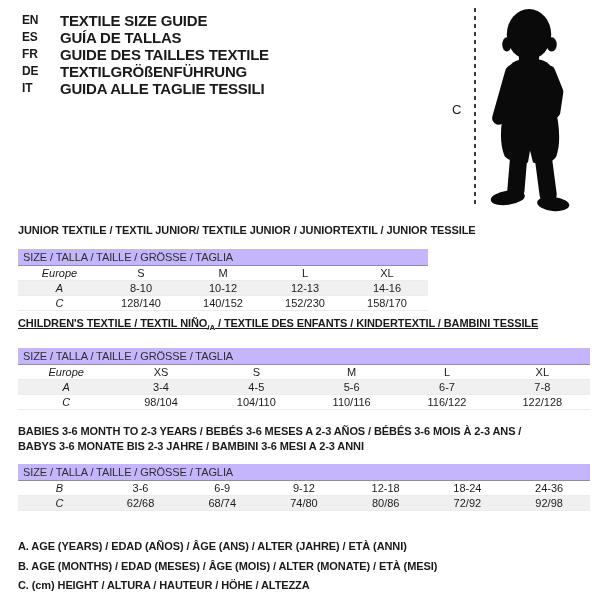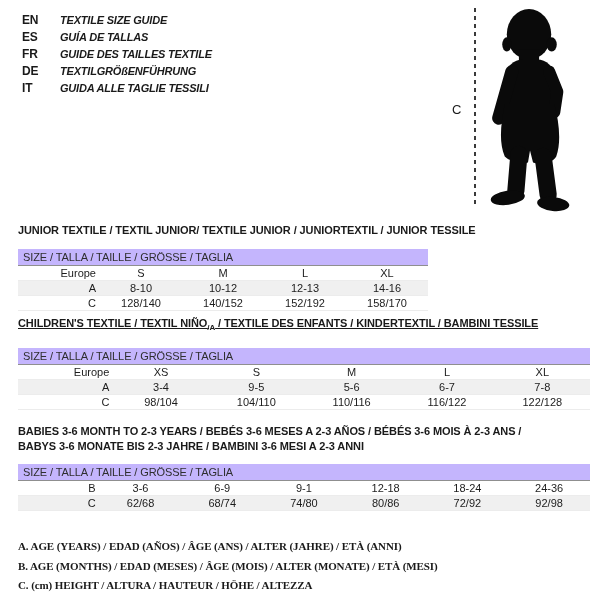--- a/index.html
+++ b/index.html
@@ -10,21 +10,21 @@
     color:#1a1a1a;
     position:relative;
     overflow:hidden;
   }
   .page { position:relative; width:600px; height:600px; background:#fff; }
 
   
   .lang-block { position:absolute; top:12px; left:22px; }
   .lang-row { display:flex; line-height:17px; }
   .lang-code { width:38px; font-size:12px; font-weight:bold; letter-spacing:-0.2px; }
-  .lang-title { font-size:11px; font-weight:bold; letter-spacing:-0.2px;font-style:italic; }
+  .lang-title { font-size:15px; font-weight:bold; letter-spacing:-0.2px; }
 
   
   .figure-block { position:absolute; top:0; left:440px; width:160px; height:212px; }
   .measure-line {
     position:absolute; left:34px; top:8px; width:2px; height:198px;
     background:repeating-linear-gradient(to bottom, #3a3a3a 0 4px, transparent 4px 8px);
   }
   .measure-label {
     position:absolute; left:12px; top:102px;
     font-size:13px; color:#1a1a1a;
@@ -47,26 +47,26 @@
   table { width:100%; border-collapse:collapse; table-layout:fixed; }
   th.size-head {
     background:#c4b5fd; color:#2e2e2e; font-weight:normal;
     font-size:11px; text-align:left; padding:2px 5px;
     border-bottom:1px solid #8f8f8f; letter-spacing:-0.1px;
   }
   td {
     font-size:11px; text-align:center; padding:1px 4px;
     height:15px; border-bottom:1px solid #ececec; color:#1c1c1c;
   }
-  td.rowlabel { text-align:right; width:57px; padding-left:5px; }
+  td.rowlabel { text-align:center; width:57px; padding-left:5px;font-style:italic; }
   tbody tr:nth-child(even) td { background:#f0f0f0; }
 
   
   .notes { position:absolute; top:537px; left:18px; }
-  .note-line { font-size:11px; font-weight:bold; line-height:19.5px; letter-spacing:-0.1px;font-family:Liberation Serif, serif; }
+  .note-line { font-size:11px; font-weight:bold; line-height:19.5px; letter-spacing:-0.1px; }
 </style>
 </head>
 <body>
 
 <div class="page">
 
   <div class="lang-block">
     <div class="lang-row">
       <span class="lang-code">EN</span>
       <span class="lang-title">TEXTILE SIZE GUIDE</span>
@@ -128,21 +128,21 @@
           <td class="rowlabel">A</td>
           <td>8-10</td>
           <td>10-12</td>
           <td>12-13</td>
           <td>14-16</td>
         </tr>
         <tr>
           <td class="rowlabel">C</td>
           <td>128/140</td>
           <td>140/152</td>
-          <td>152/192</td>
+          <td>152/230</td>
           <td>158/170</td>
         </tr>
       </tbody>
     </table>
   </div>
 
   <div class="section s2">
     <div class="tbl-title"><span>CHILDREN'S TEXTILE / TEXTIL NIÑO</span><sub>/A</sub><span> / TEXTILE DES ENFANTS / KINDERTEXTIL / BAMBINI TESSILE</span></div>
     <table>
       <thead>
@@ -155,21 +155,21 @@
           <td class="rowlabel">Europe</td>
           <td>XS</td>
           <td>S</td>
           <td>M</td>
           <td>L</td>
           <td>XL</td>
         </tr>
         <tr>
           <td class="rowlabel">A</td>
           <td>3-4</td>
-          <td>9-5</td>
+          <td>4-5</td>
           <td>5-6</td>
           <td>6-7</td>
           <td>7-8</td>
         </tr>
         <tr>
           <td class="rowlabel">C</td>
           <td>98/104</td>
           <td>104/110</td>
           <td>110/116</td>
           <td>116/122</td>
@@ -188,21 +188,21 @@
       <thead>
         <tr>
             <th class="size-head" colspan="7">SIZE / TALLA / TAILLE / GRÖSSE / TAGLIA</th>
           </tr>
       </thead>
       <tbody>
         <tr>
           <td class="rowlabel">B</td>
           <td>3-6</td>
           <td>6-9</td>
-          <td>9-1</td>
+          <td>9-12</td>
           <td>12-18</td>
           <td>18-24</td>
           <td>24-36</td>
         </tr>
         <tr>
           <td class="rowlabel">C</td>
           <td>62/68</td>
           <td>68/74</td>
           <td>74/80</td>
           <td>80/86</td>

